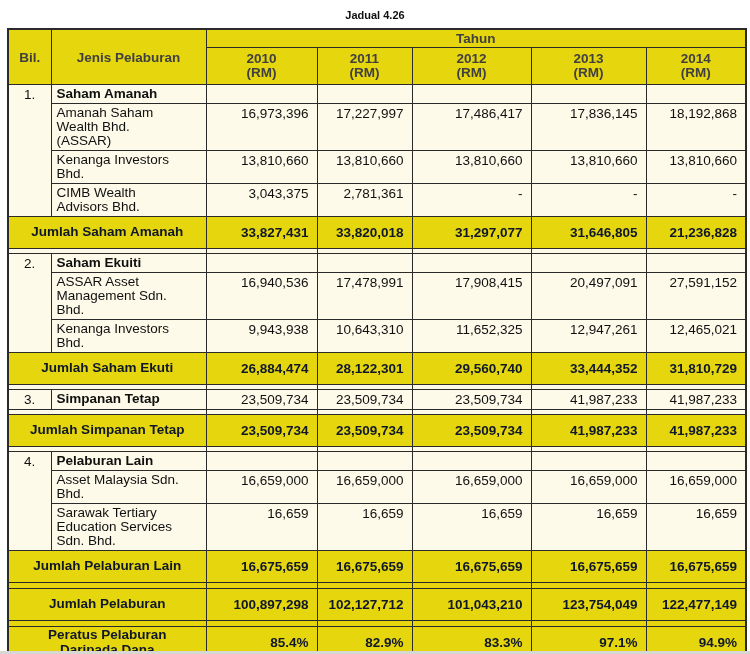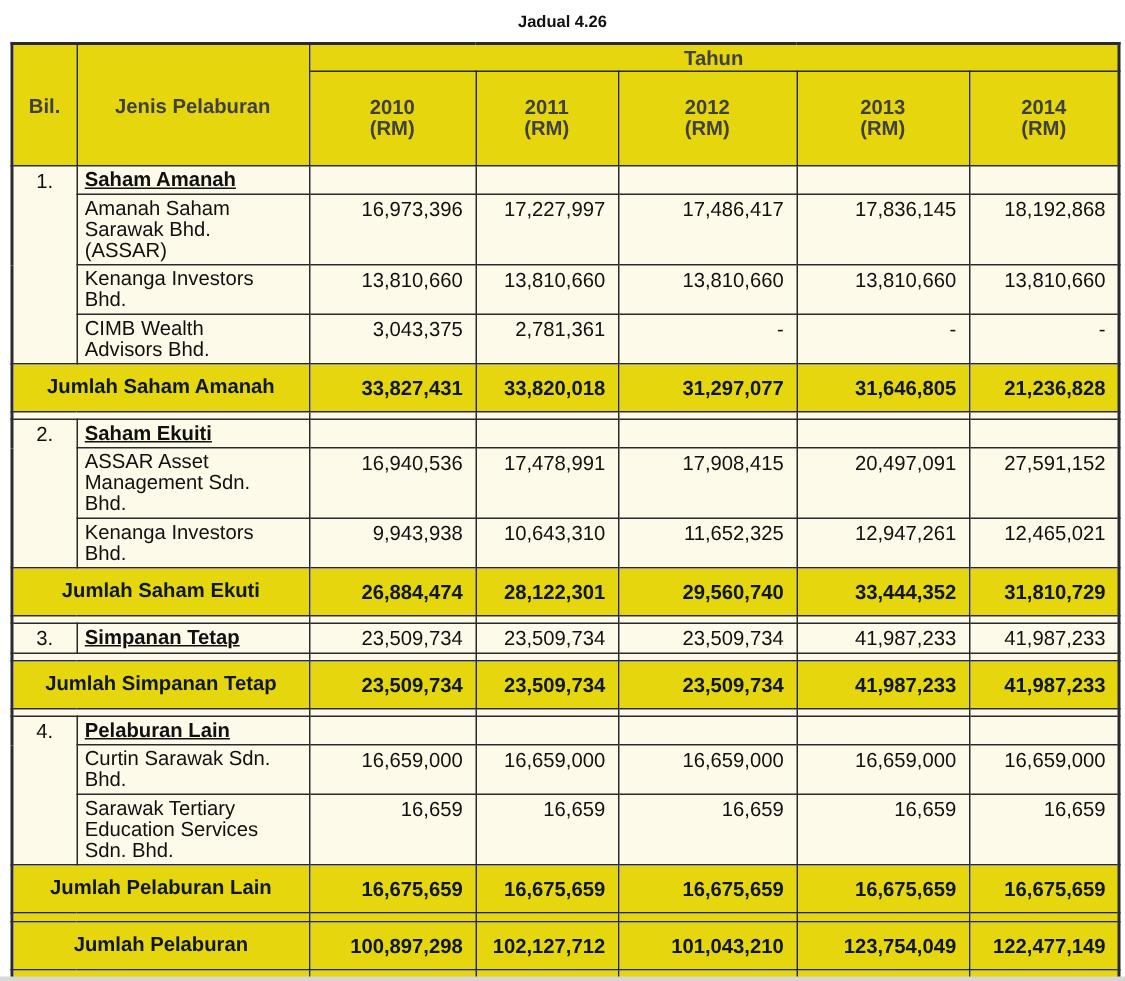--- a/index.html
+++ b/index.html
@@ -19,27 +19,27 @@
   table.jadual{
     border-collapse:collapse;table-layout:fixed;
     width:738px;margin:4px 0 0 7px;
     border:2px solid var(--border);
     font-size:13.5px;
   }
   .jadual td,.jadual th{border:1px solid var(--border);overflow:hidden;}
   
   th{background:var(--yellow);font-weight:bold;text-align:center;vertical-align:middle;color:#404040;}
   tr.tahun-row th{height:17px;font-size:13.5px;padding:0;}
-  tr.years-row th{height:30px;white-space:pre-line;line-height:14.5px;padding:16px;}
+  tr.years-row th{height:30px;white-space:pre-line;line-height:14.5px;padding:3px;}
   th.corner{font-size:13.5px;}
   
   td.bil{background:var(--cream);text-align:center;vertical-align:top;padding:2px 0 0 0;}
   td.label{background:var(--cream);text-align:left;vertical-align:top;
            padding:2px 4px 2px 5px;white-space:pre-line;line-height:14px;}
-  td.label.bold{font-weight:bold;text-decoration:underline;}
+  td.label.bold{font-weight:bold;}
   td.val{background:var(--cream);text-align:right;vertical-align:top;padding:2px 8px 2px 2px;}
   tr.section-row{height:18px;}
   
   tr.total td{background:var(--yellow);font-weight:bold;height:27px;color:#0f172a;}
   tr.total td.tlabel{text-align:center;vertical-align:middle;white-space:pre-line;line-height:14.5px;padding:1px 2px;}
   tr.total td.val{vertical-align:middle;background:var(--yellow);}
   
   tr.spacer td{height:4px;padding:0;line-height:0;font-size:0;}
   tr.spacer.cream td{background:var(--cream);}
   tr.spacer.yellow td{background:var(--yellow);height:5px;}
@@ -86,21 +86,21 @@
         <td class="bil" rowspan="4">1.</td>
         <td class="label bold">Saham Amanah</td>
         <td class="val"></td>
         <td class="val"></td>
         <td class="val"></td>
         <td class="val"></td>
         <td class="val"></td>
       </tr>
       <tr class="item-row">
         <td class="label">Amanah Saham
-Sarawak Bhd.
+Wealth Bhd.
 (ASSAR)</td>
         <td class="val">16,973,396</td>
         <td class="val">17,227,997</td>
         <td class="val">17,486,417</td>
         <td class="val">17,836,145</td>
         <td class="val">18,192,868</td>
       </tr>
       <tr class="item-row">
         <td class="label">Kenanga Investors
 Bhd.</td>
@@ -215,21 +215,21 @@
       <tr class="section-row">
         <td class="bil" rowspan="3">4.</td>
         <td class="label bold">Pelaburan Lain</td>
         <td class="val"></td>
         <td class="val"></td>
         <td class="val"></td>
         <td class="val"></td>
         <td class="val"></td>
       </tr>
       <tr class="item-row">
-        <td class="label">Curtin Sarawak Sdn.
+        <td class="label">Asset Malaysia Sdn.
 Bhd.</td>
         <td class="val">16,659,000</td>
         <td class="val">16,659,000</td>
         <td class="val">16,659,000</td>
         <td class="val">16,659,000</td>
         <td class="val">16,659,000</td>
       </tr>
       <tr class="item-row">
         <td class="label">Sarawak Tertiary
 Education Services

